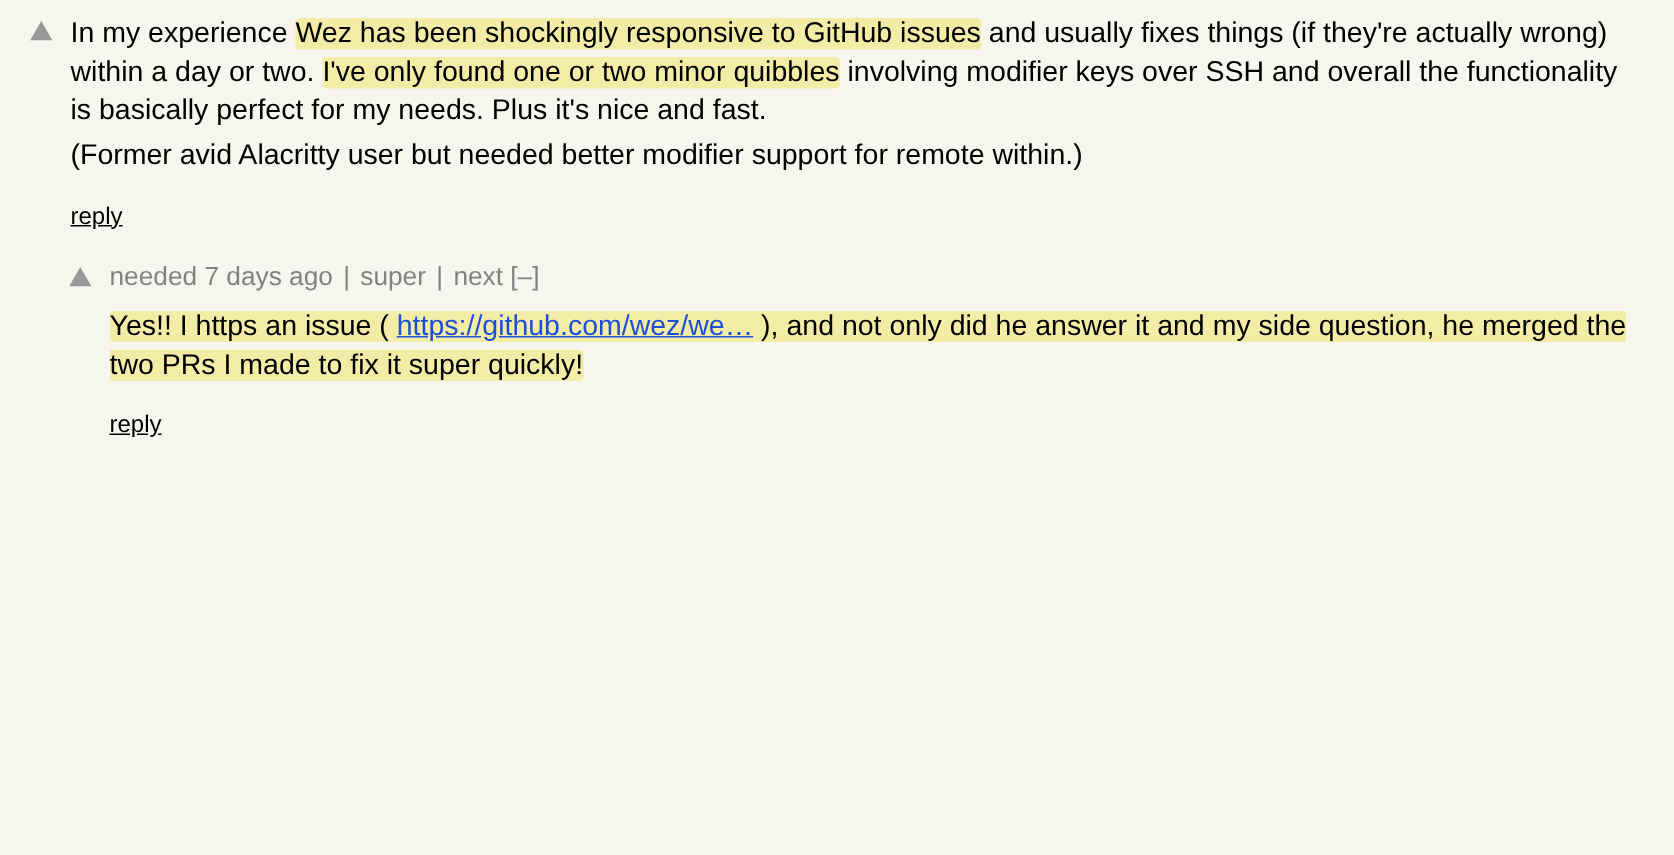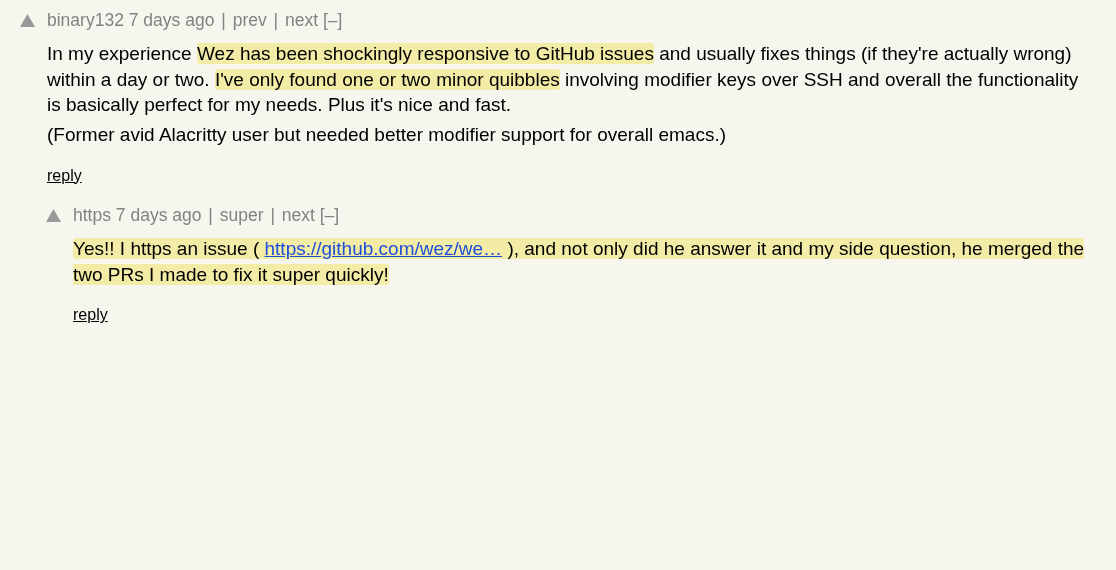--- a/index.html
+++ b/index.html
@@ -73,42 +73,37 @@
 </head>
 <body>
 
 <div class="comment">
   <div class="vote">
     <svg width="15" height="13" viewBox="0 0 15 13">
         <polygon points="7.5,0 15,13 0,13" fill="#999999"></polygon>
       </svg>
   </div>
   <div class="comment-content">
-    <div class="comment-header">
-      <a>binary132</a>
-      <span>7 days ago</span><span class="sep"> | </span><a>prev</a><span class="sep"> | </span><a>next</a>
-      <span class="collapse">[–]</span>
-    </div>
     <div class="comment-body">
       <p><span>In my experience </span><span class="highlight">Wez has been shockingly responsive to GitHub issues</span><span> and usually fixes things (if they're actually wrong) within a day or two. </span><span class="highlight">I've only found one or two minor quibbles</span><span> involving modifier keys over SSH and overall the functionality is basically perfect for my needs. Plus it's nice and fast.</span></p>
-      <p>(Former avid Alacritty user but needed better modifier support for overall emacs.)</p>
+      <p>(Former avid Alacritty user but needed better modifier support for remote within.)</p>
       <a class="reply">reply</a>
     </div>
   </div>
 </div>
 
 <div class="comment nested">
   <div class="vote">
     <svg width="15" height="13" viewBox="0 0 15 13">
         <polygon points="7.5,0 15,13 0,13" fill="#999999"></polygon>
       </svg>
   </div>
   <div class="comment-content">
     <div class="comment-header">
-      <a>https</a>
+      <a>needed</a>
       <span>7 days ago</span><span class="sep"> | </span><a>super</a><span class="sep"> | </span><a>next</a>
       <span class="collapse">[–]</span>
     </div>
     <div class="comment-body">
       <p><span class="highlight"><span>Yes!! I https an issue ( </span><a class="inline-link">https://github.com/wez/we…</a><span> ), and not only did he answer it and my side question, he merged the two PRs I made to fix it super quickly!</span></span></p>
       <a class="reply">reply</a>
     </div>
   </div>
 </div>
 

